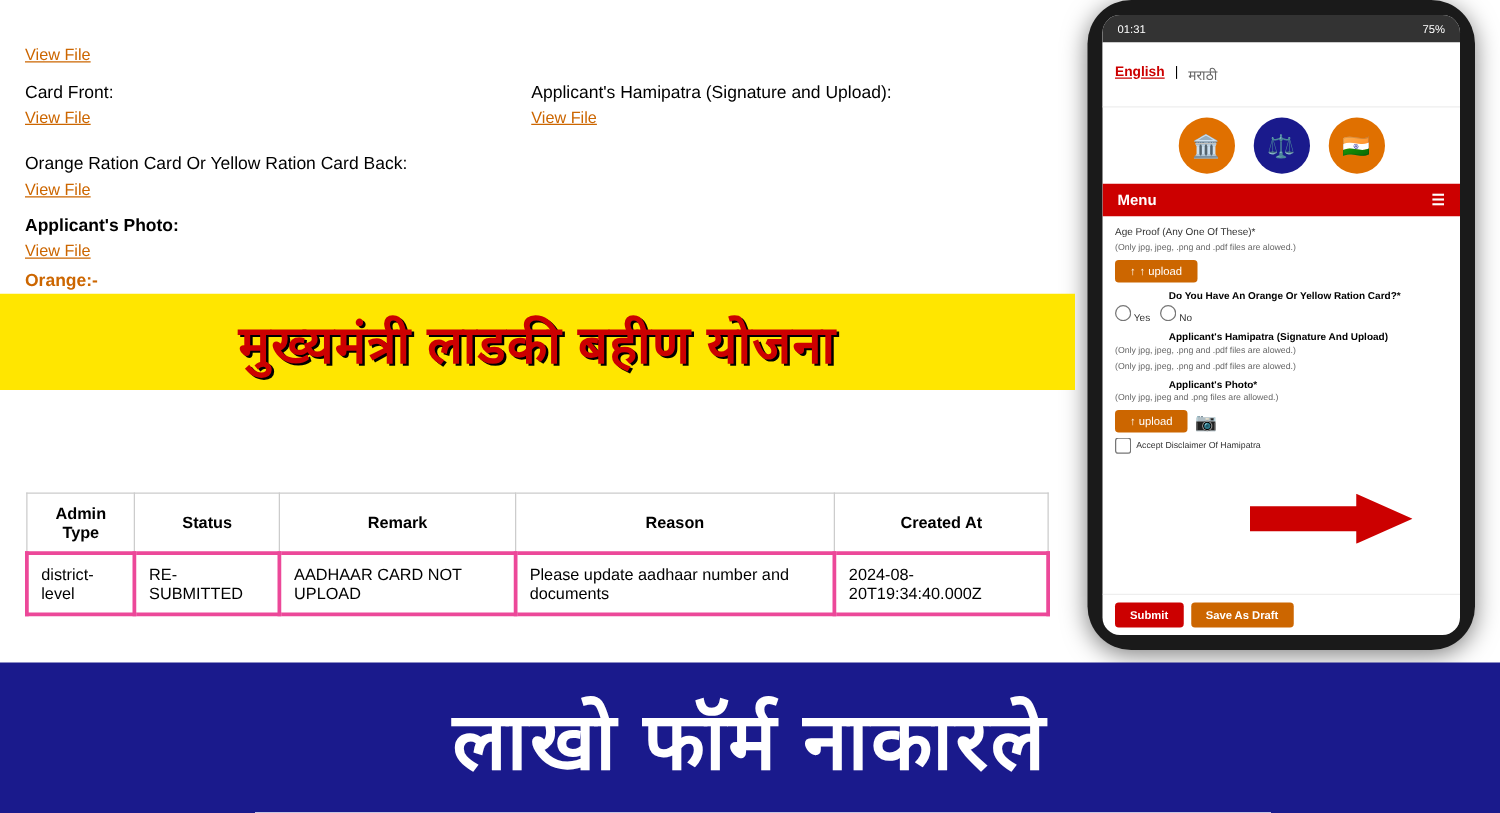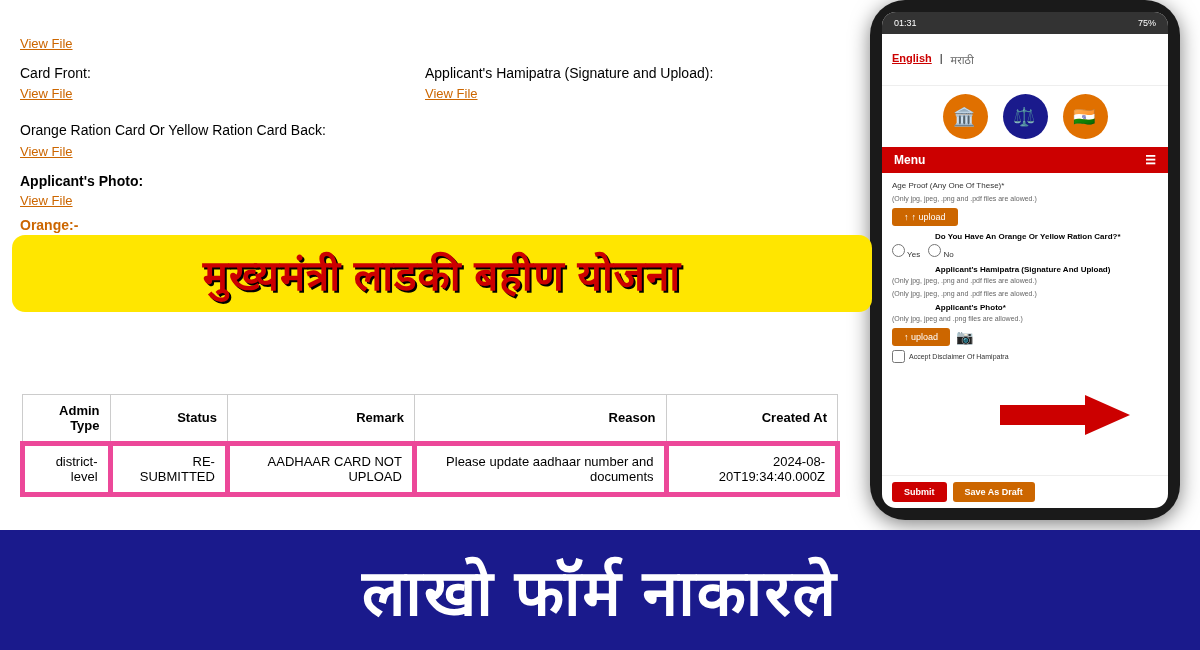--- a/index.html
+++ b/index.html
@@ -75,24 +75,23 @@
       color: #cc6600;
       font-weight: bold;
     }
 
     
     .yellow-banner {
       background: #FFE600;
       padding: 10px 20px;
       text-align: center;
       position: absolute;
-      left: 12px;
+      left: 0;
       width: 860px;
       z-index: 10;
-      border-radius: 13px;
     }
 
     .yellow-banner-text {
       font-size: 42px;
       font-weight: 900;
       color: #cc0000;
       font-family: 'Arial', sans-serif;
       text-shadow: 2px 2px 0px #000;
       letter-spacing: 1px;
     }
@@ -105,29 +104,29 @@
     .admin-table {
       width: 100%;
       border-collapse: collapse;
       font-size: 13px;
     }
 
     .admin-table th {
       background: #fff;
       border: 1px solid #ccc;
       padding: 8px 10px;
-      text-align: right;
+      text-align: center;
       font-weight: bold;
       color: #000;
     }
 
     .admin-table td {
-      border: 5px solid #ec4899;
+      border: 3px solid #ec4899;
       padding: 8px 10px;
-      text-align: right;
+      text-align: left;
       color: #000;
       vertical-align: top;
     }
 
     
     .blue-banner {
       background: #1a1a8c;
       width: 1200px;
       position: absolute;
       bottom: 0;

